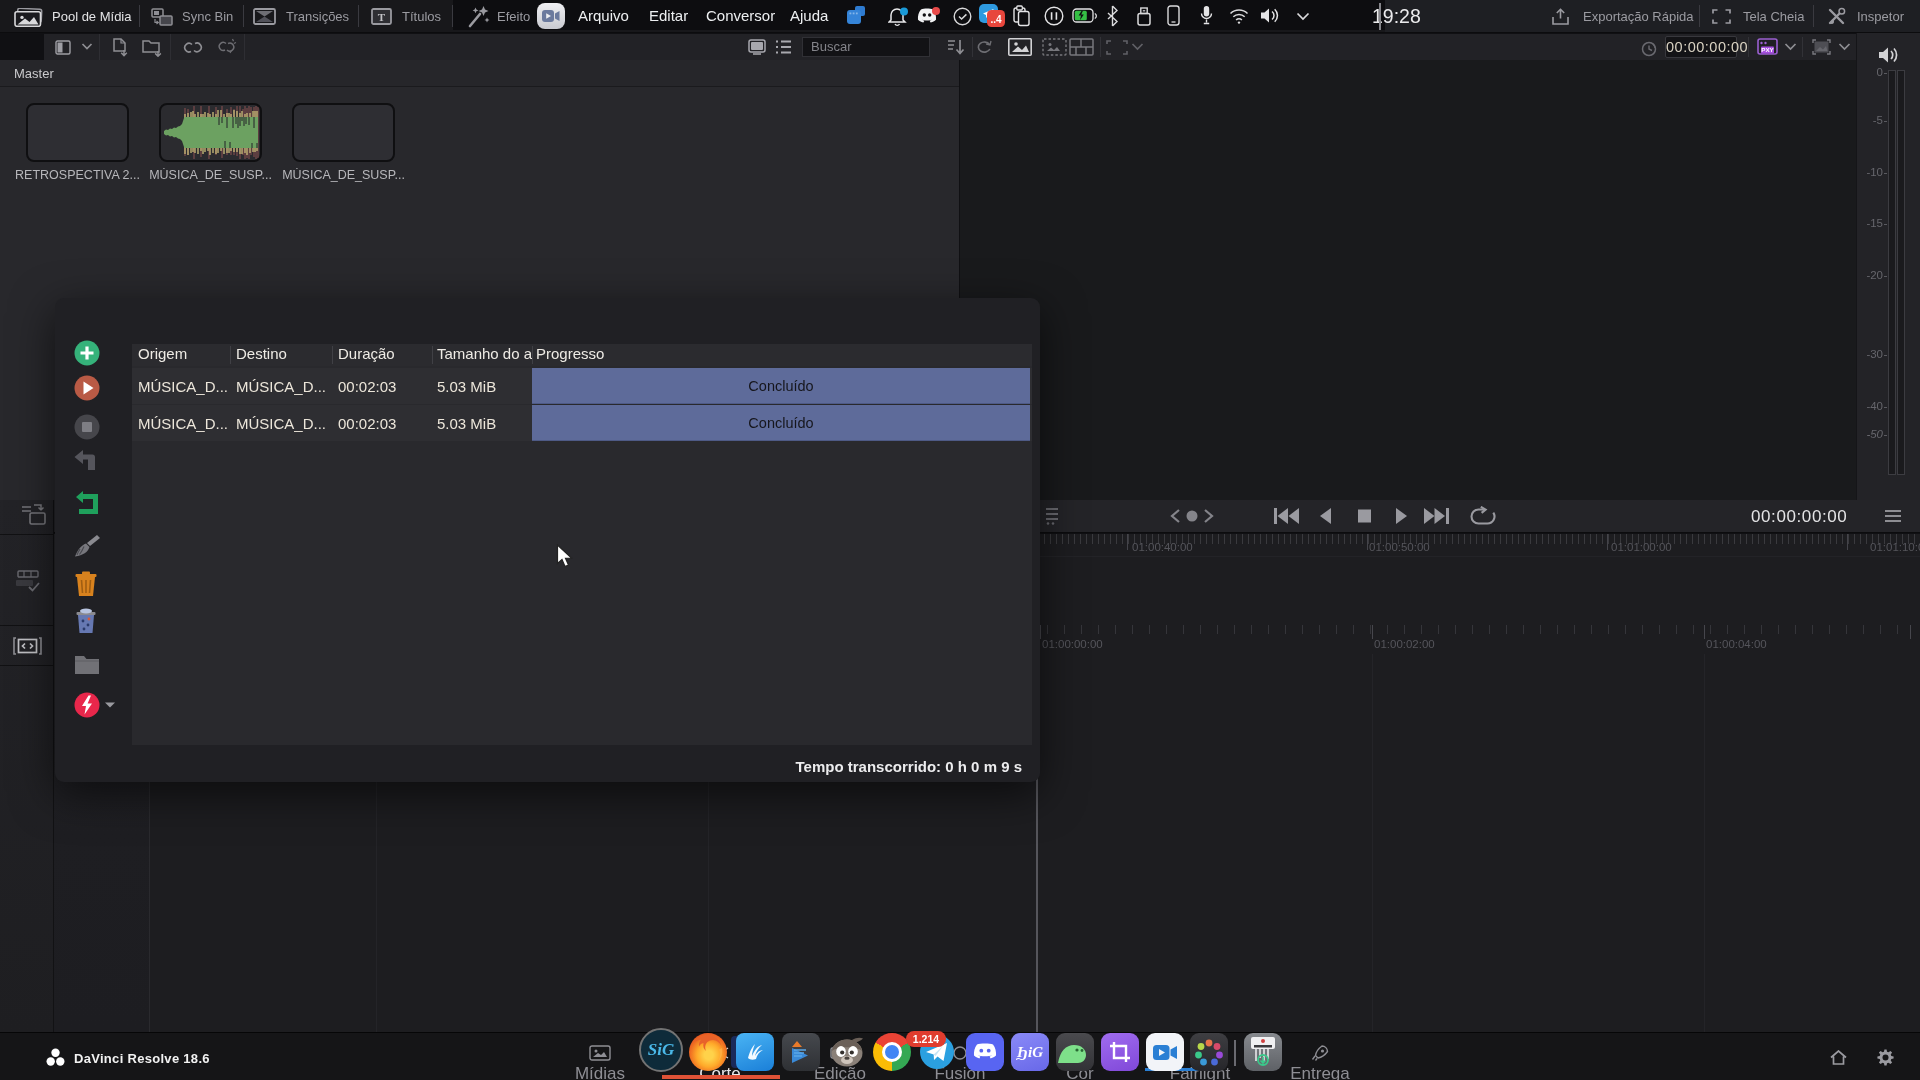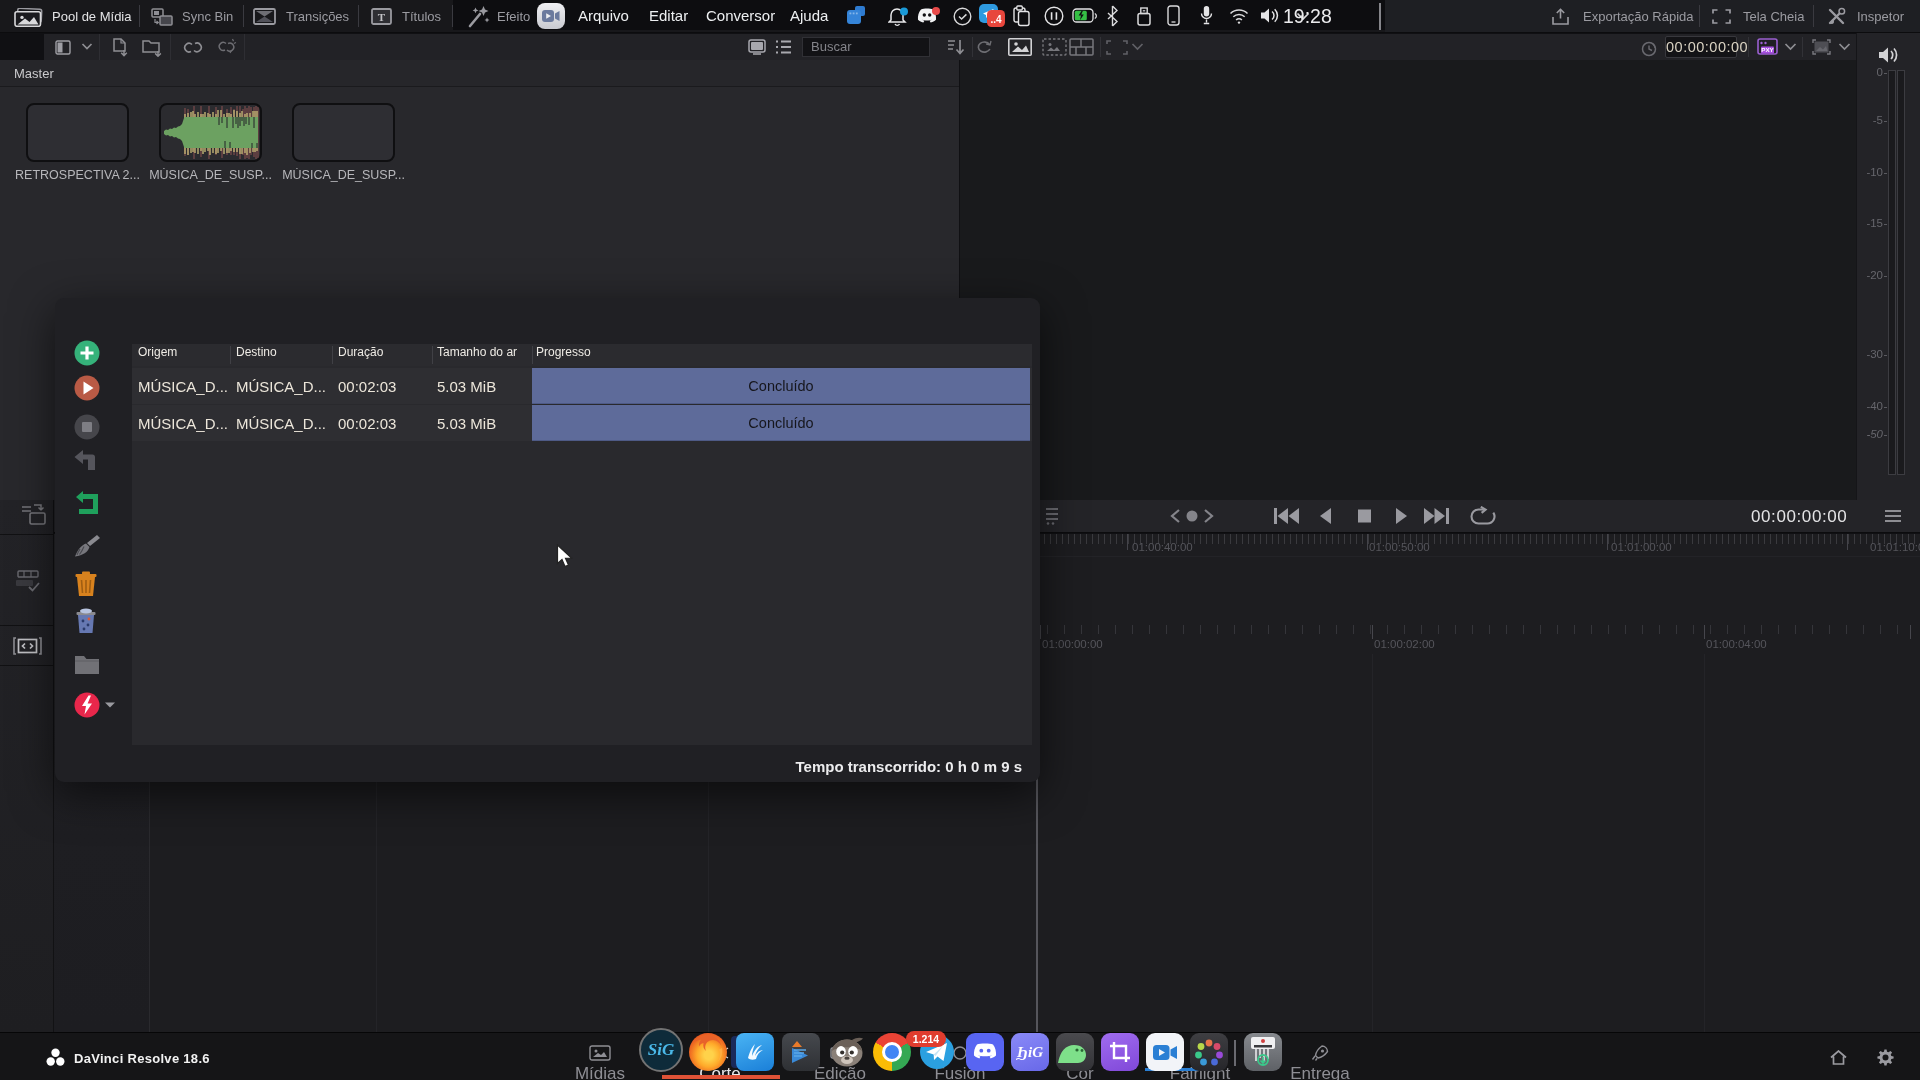--- a/index.html
+++ b/index.html
@@ -161,21 +161,21 @@
       <path d="M1.5 5.5 a12 12 0 0 1 17 0 M4.3 8.8 a8 8 0 0 1 11.4 0 M7.1 12 a4.2 4.2 0 0 1 5.8 0" fill="none" stroke="#dadadc" stroke-width="1.5"></path>
       <circle cx="10" cy="14.6" r="1.2" fill="#dadadc"></circle>
     </svg>
     <svg class="abs" style="left:1260px;top:7px;" width="20" height="17" viewBox="0 0 20 17">
       <path d="M1 5.5 L4.5 5.5 L9 1.5 L9 15.5 L4.5 11.5 L1 11.5 Z" fill="#e4e4e6"></path>
       <path d="M12 4.5 a5 5 0 0 1 0 8 M14.7 2.2 a8.6 8.6 0 0 1 0 12.6" fill="none" stroke="#e4e4e6" stroke-width="1.5"></path>
     </svg>
     <svg class="abs" style="left:1296px;top:12px;" width="14" height="9" viewBox="0 0 14 9">
       <path d="M1.5 1.5 L7 7 L12.5 1.5" fill="none" stroke="#dadadc" stroke-width="1.7"></path>
     </svg>
-    <div class="abs" style="left:1283px;top:5px;font-size:19.5px;color:#ebebed;">19:28</div>
+    <div class="abs" style="left:1372px;top:5px;font-size:19.5px;color:#ebebed;">19:28</div>
     <div class="abs" style="left:1379px;top:3px;width:2px;height:27px;background:#85858a;"></div>
     <div class="tb1item" style="left:1583px;">Exportação Rápida</div>
     <svg class="abs" style="left:1551px;top:8px;" width="19" height="18" viewBox="0 0 19 18">
       <path d="M2 9 L2 16 L17 16 L17 9" fill="none" stroke="#9b9ba1" stroke-width="1.6"></path>
       <path d="M9.5 1.5 L9.5 10.5 M5.8 5 L9.5 1.3 L13.2 5" fill="none" stroke="#9b9ba1" stroke-width="1.6"></path>
     </svg>
     <div class="tb1sep" style="left:1699px;"></div>
     <svg class="abs" style="left:1712px;top:9px;" width="19" height="15" viewBox="0 0 19 15">
       <path d="M1 4.5 L1 1 L5.5 1 M13.5 1 L18 1 L18 4.5 M18 10.5 L18 14 L13.5 14 M5.5 14 L1 14 L1 10.5" fill="none" stroke="#9b9ba1" stroke-width="1.7"></path>
     </svg>
@@ -674,21 +674,21 @@
       <svg width="28" height="28" viewBox="0 0 28 28">
         <circle cx="14" cy="14" r="12.5" fill="#e8274b"></circle>
         <path d="M15.5 4.5 L9 15 L13 15 L11.5 23.5 L19 12.5 L14.6 12.5 L18 4.5 Z" fill="#fff"></path>
       </svg>
     </div>
      <svg class="abs" style="left:49px;top:403px;" width="12" height="8" viewBox="0 0 12 8">
       <path d="M1 1.5 L6 6.5 L11 1.5 Z" fill="#9a9aa0"></path>
     </svg>
 
      <div id="dtable">
-       <div class="abs" style="left:0;top:0;width:900px;height:22px;background:#2b2b2f;color:#eeebe5;font-size:12px;">
+       <div class="abs" style="left:0;top:0;width:900px;height:22px;background:#2b2b2f;color:#eeebe5;font-size:15px;">
          <span class="abs" style="left:6px;top:1px;">Origem</span>
          <span class="abs" style="left:104px;top:1px;">Destino</span>
          <span class="abs" style="left:206px;top:1px;">Duração</span>
          <span class="abs" style="left:305px;top:1px;width:95px;overflow:hidden;white-space:nowrap;display:inline-block;">Tamanho do ar</span>
          <span class="abs" style="left:404px;top:1px;">Progresso</span>
          <div class="abs" style="left:98px;top:2px;width:1px;height:18px;background:#404045;"></div>
          <div class="abs" style="left:200px;top:2px;width:1px;height:18px;background:#404045;"></div>
          <div class="abs" style="left:300px;top:2px;width:1px;height:18px;background:#404045;"></div>
          <div class="abs" style="left:400px;top:2px;width:1px;height:18px;background:#404045;"></div>
        </div>

